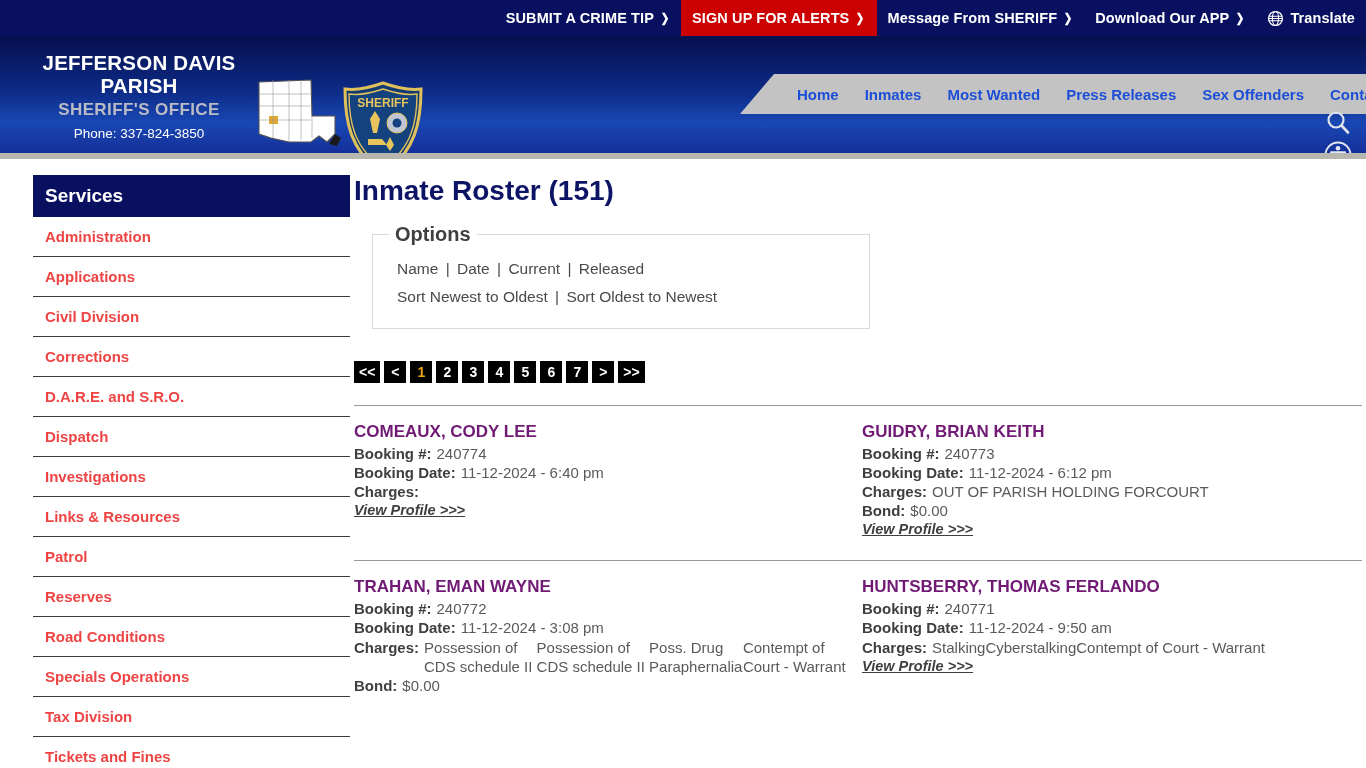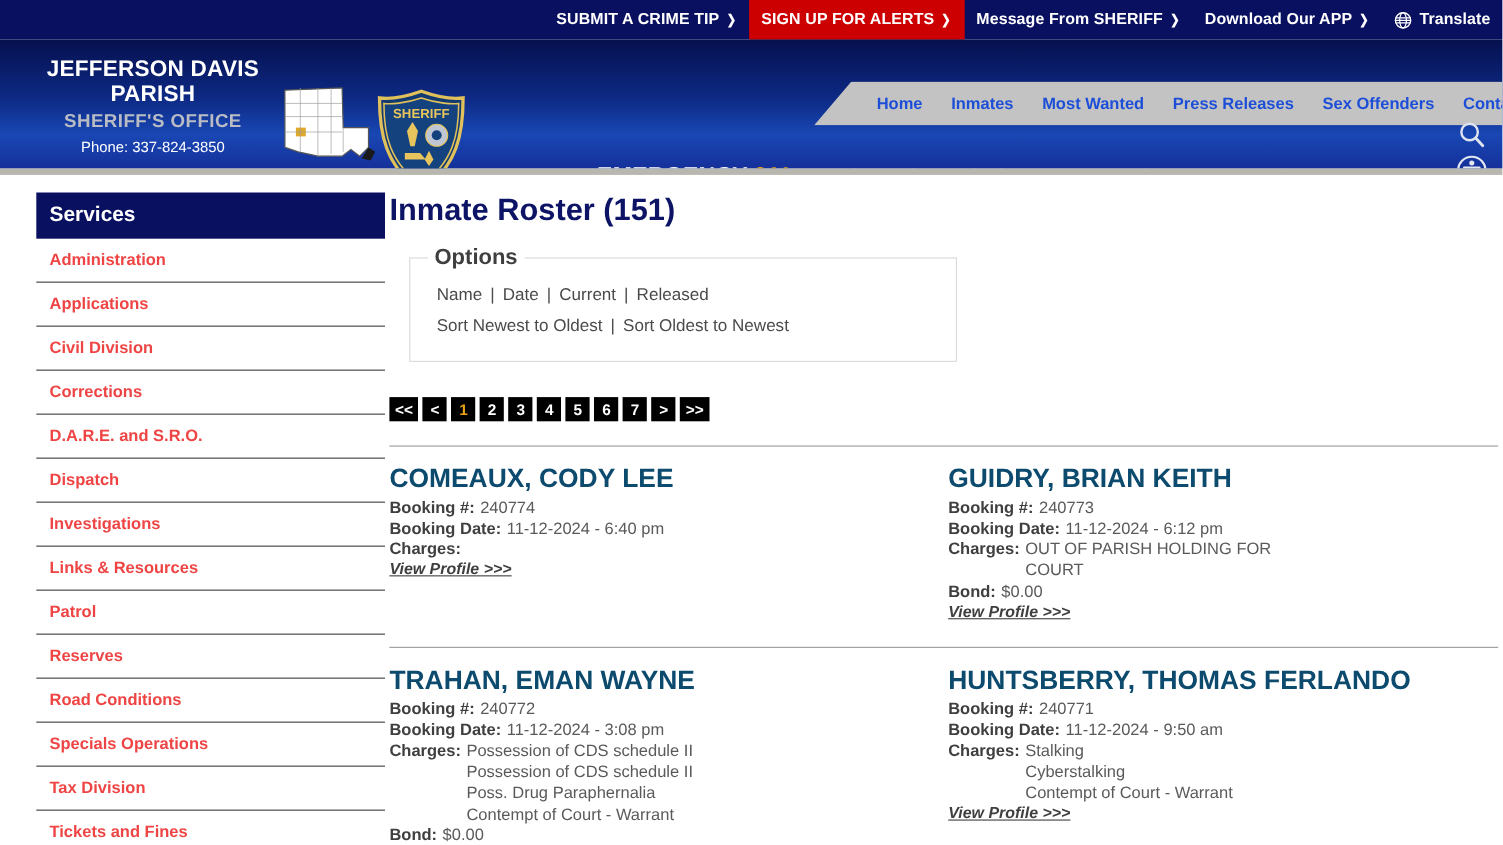--- a/index.html
+++ b/index.html
@@ -159,26 +159,26 @@
     display: flex; align-items: center; justify-content: center;
     padding: 0 5px; cursor: pointer;
   }
   .pg.active { color: #e8a317; }
 
   hr.rule { border: 0; border-top: 1px solid #9a9a9a; margin: 22px 4px 0 4px; }
 
   .roster { display: flex; flex-wrap: wrap; margin-top: 16px; }
   .rec { width: 50%; padding: 0 12px 0 4px; }
   .rec-name {
-    font-size: 24px; font-weight: bold; color: #0c4a6e;
+    font-size: 17px; font-weight: bold; color: #701a75;
     line-height: 1.16; margin-bottom: 2px;
   }
   .rec-row { font-size: 15px; color: #5a5a5a; line-height: 1.28; display: flex; }
   .rec-lab { font-weight: bold; color: #3f3f3f; white-space: nowrap; margin-right: 5px; }
-  .charges-list { display: flex; flex-direction: column; }
+  .charges-list { display: flex; flex-direction: row; }
   .view-profile {
     font-size: 14.5px; font-weight: bold; font-style: italic;
     color: #3f3f3f; text-decoration: underline; cursor: pointer;
     display: inline-block; margin-top: 1px;
   }
 </style>
 </head>
 <body>
 
 <div class="topbar" id="topbar">

